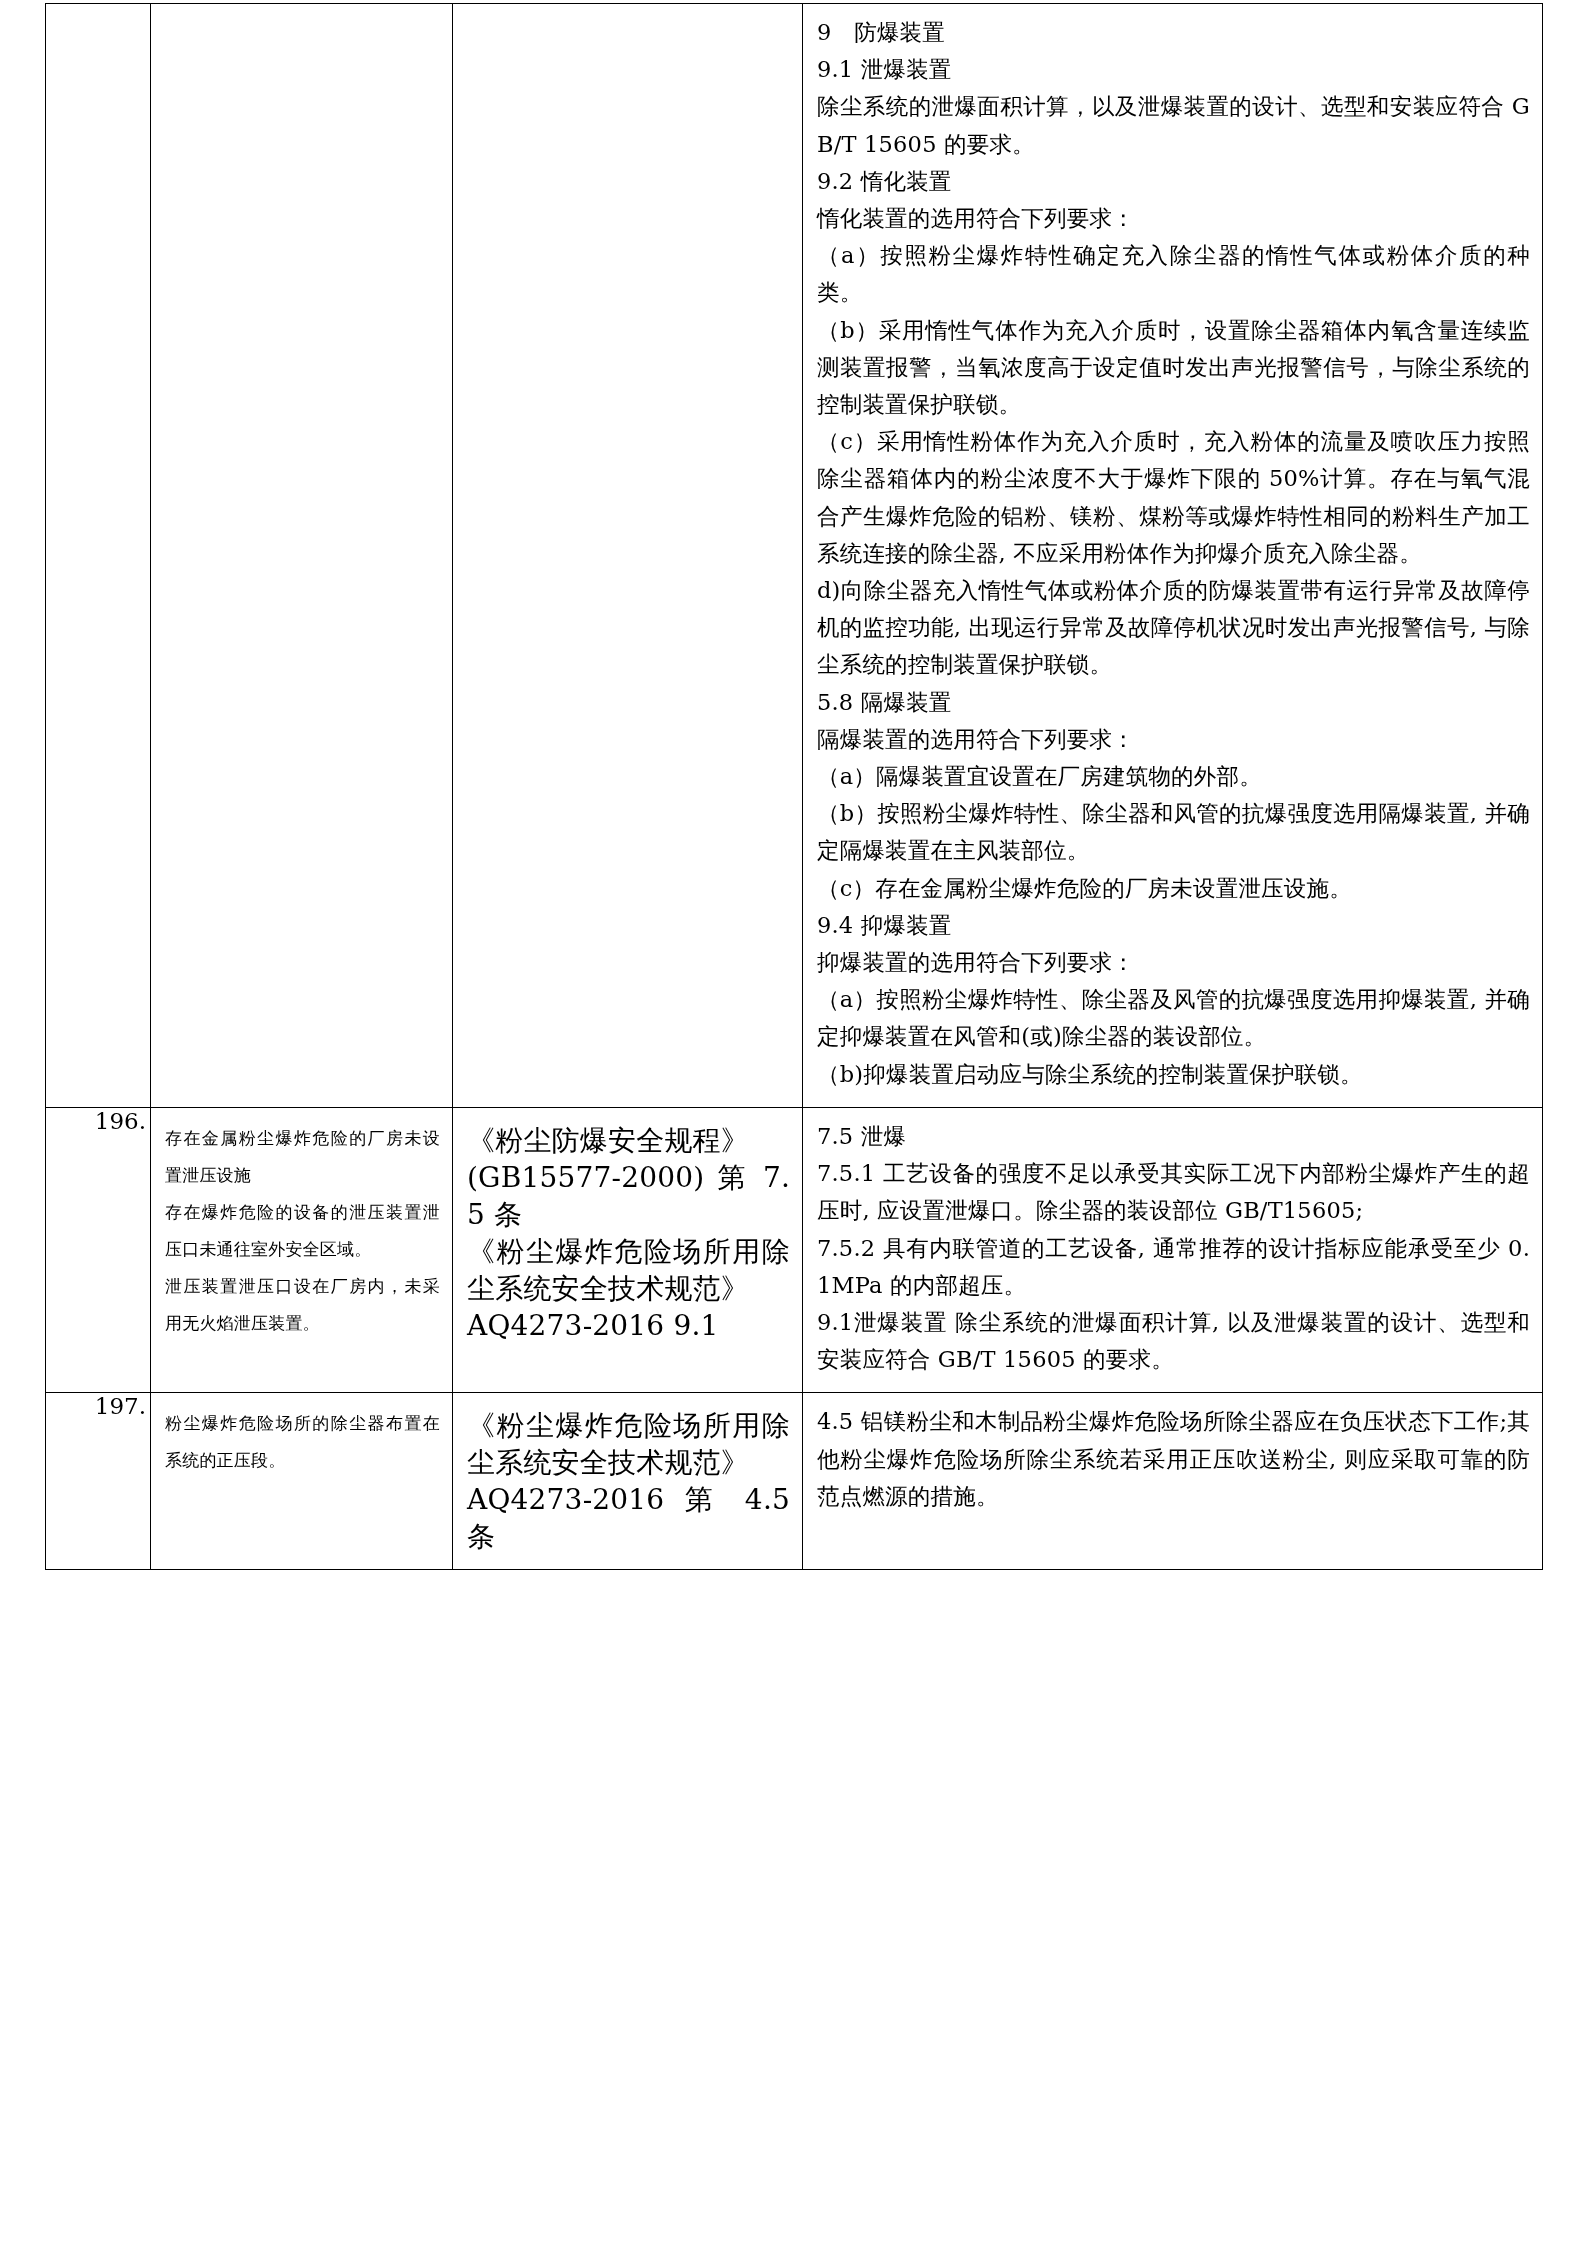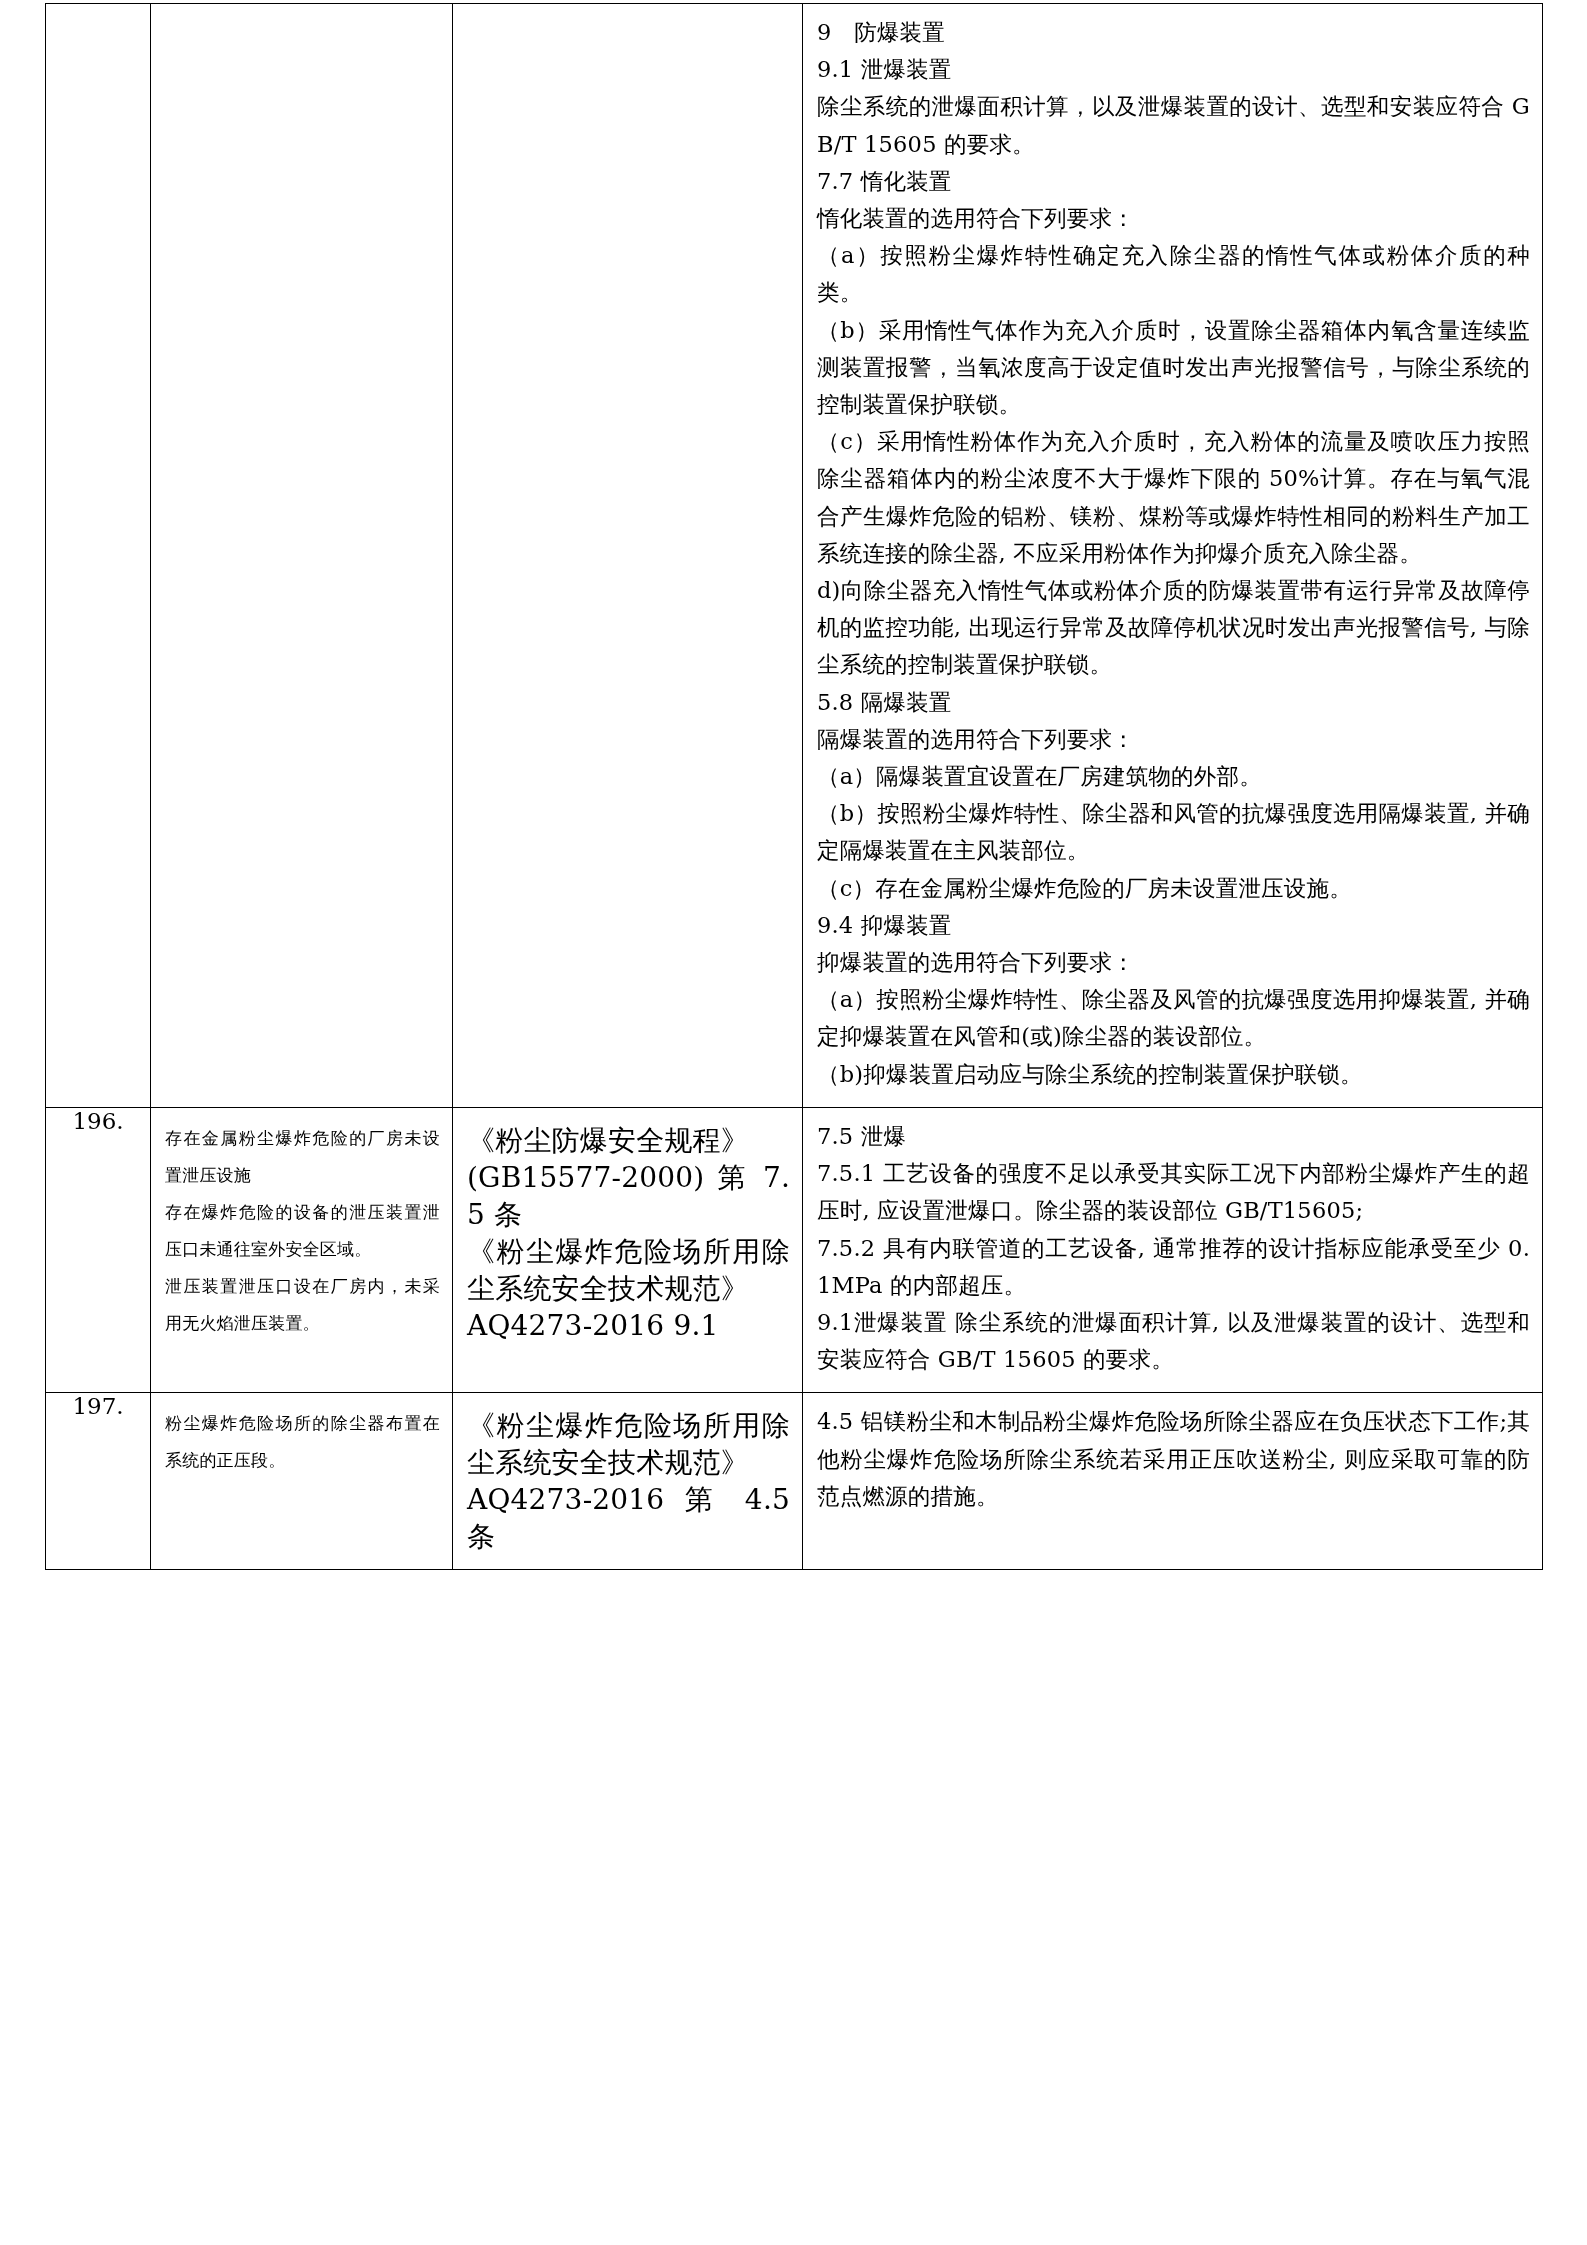--- a/index.html
+++ b/index.html
@@ -33,21 +33,21 @@
   }
   .col-num   { width: 105px; }
   .col-item  { width: 302px; }
   .col-ref   { width: 350px; }
   .col-body  { width: 740px; }
 
   .cell-pad {
     padding: 10px 12px 14px 14px;
   }
   .num-cell {
-    text-align: center;
+    text-align: right;
     vertical-align: middle;
     font-size: 23px;
     font-family: "DejaVu Serif", "Liberation Serif", serif;
   }
   .num-cell-inner {
     display: block;
     padding: 0 4px;
   }
   .para {
     font-size: 22.5px;
@@ -91,21 +91,21 @@
           <div class="cell-pad"></div>
         </td>
         <td class="ref-col">
           <div class="cell-pad"></div>
         </td>
         <td class="body-col">
           <div class="cell-pad">
             <p class="para">9　防爆装置</p>
             <p class="para">9.1 泄爆装置</p>
             <p class="para">除尘系统的泄爆面积计算，以及泄爆装置的设计、选型和安装应符合 GB/T 15605 的要求。</p>
-            <p class="para">7.7 惰化装置</p>
+            <p class="para">9.2 惰化装置</p>
             <p class="para">惰化装置的选用符合下列要求：</p>
             <p class="para">（a）按照粉尘爆炸特性确定充入除尘器的惰性气体或粉体介质的种类。</p>
             <p class="para">（b）采用惰性气体作为充入介质时，设置除尘器箱体内氧含量连续监测装置报警，当氧浓度高于设定值时发出声光报警信号，与除尘系统的控制装置保护联锁。</p>
             <p class="para">（c）采用惰性粉体作为充入介质时，充入粉体的流量及喷吹压力按照除尘器箱体内的粉尘浓度不大于爆炸下限的 50%计算。存在与氧气混合产生爆炸危险的铝粉、镁粉、煤粉等或爆炸特性相同的粉料生产加工系统连接的除尘器, 不应采用粉体作为抑爆介质充入除尘器。</p>
             <p class="para">d)向除尘器充入惰性气体或粉体介质的防爆装置带有运行异常及故障停机的监控功能, 出现运行异常及故障停机状况时发出声光报警信号, 与除尘系统的控制装置保护联锁。</p>
             <p class="para">5.8 隔爆装置</p>
             <p class="para">隔爆装置的选用符合下列要求：</p>
             <p class="para">（a）隔爆装置宜设置在厂房建筑物的外部。</p>
             <p class="para">（b）按照粉尘爆炸特性、除尘器和风管的抗爆强度选用隔爆装置, 并确定隔爆装置在主风装部位。</p>
             <p class="para">（c）存在金属粉尘爆炸危险的厂房未设置泄压设施。</p>

